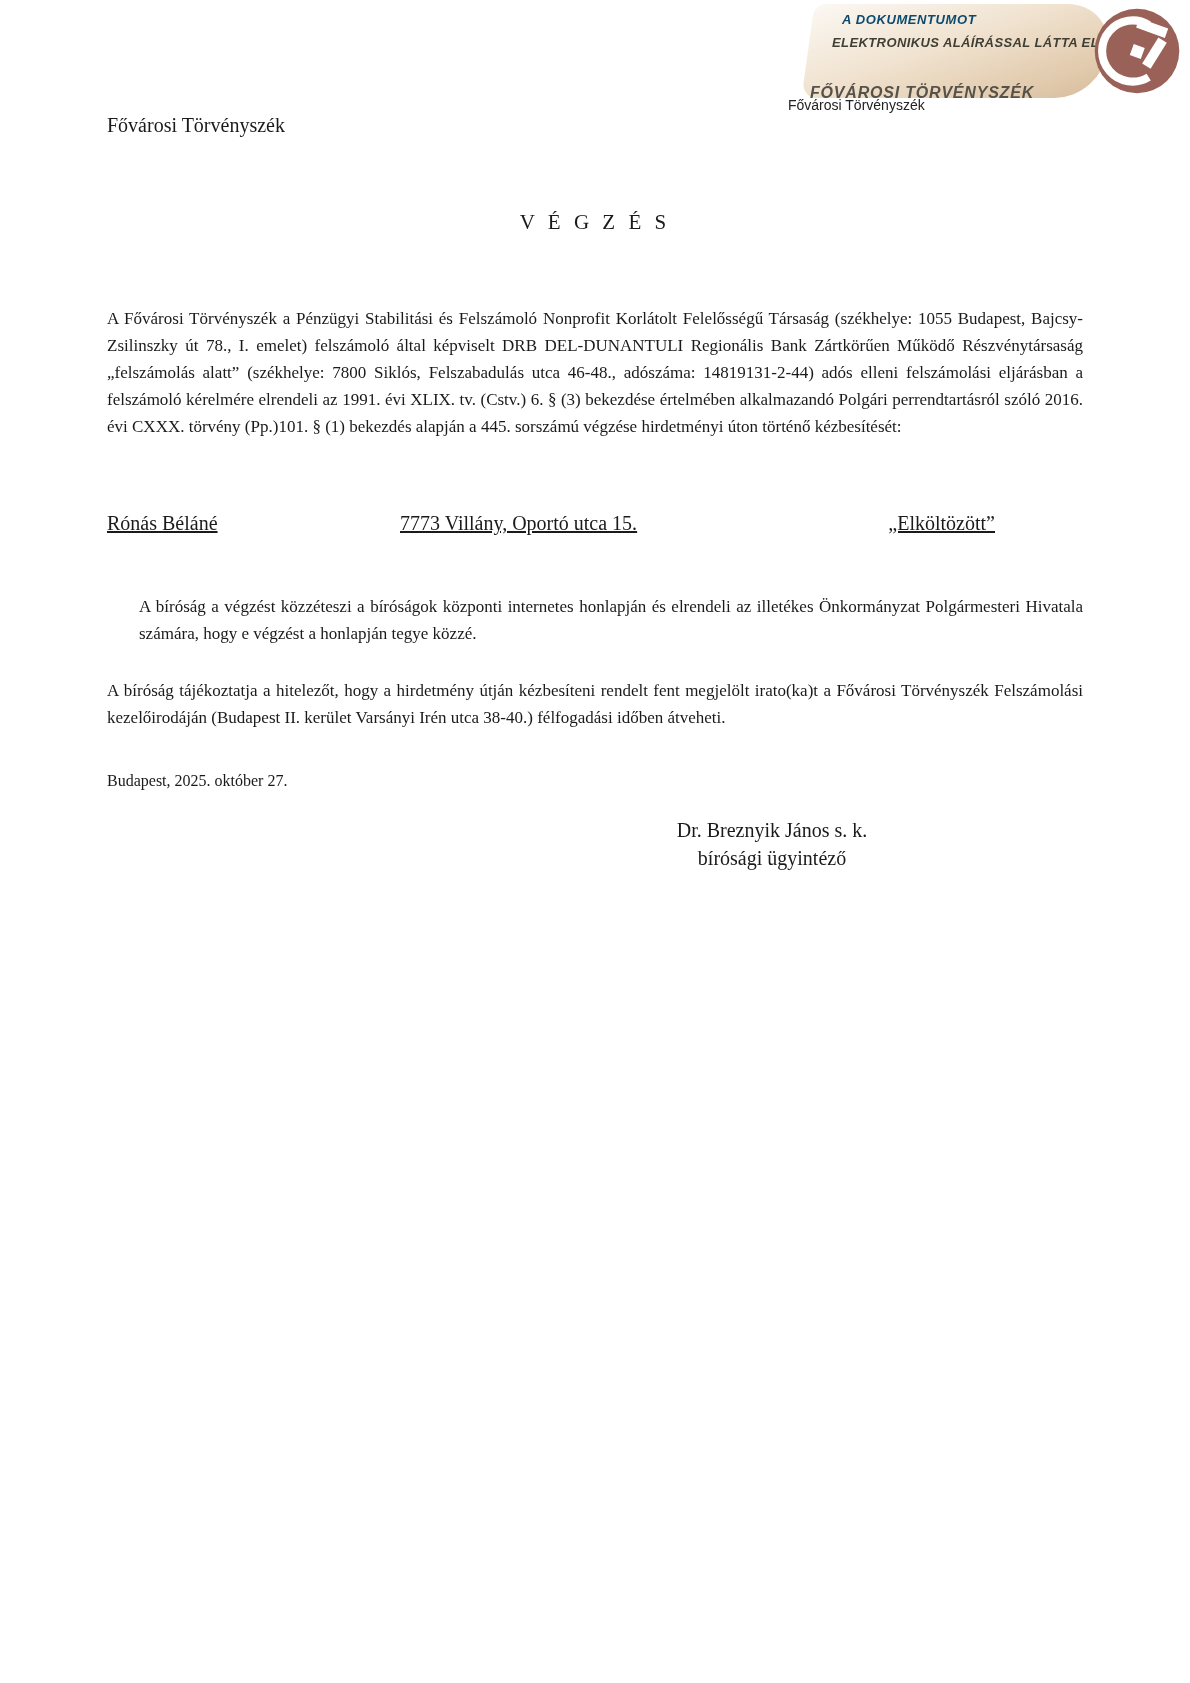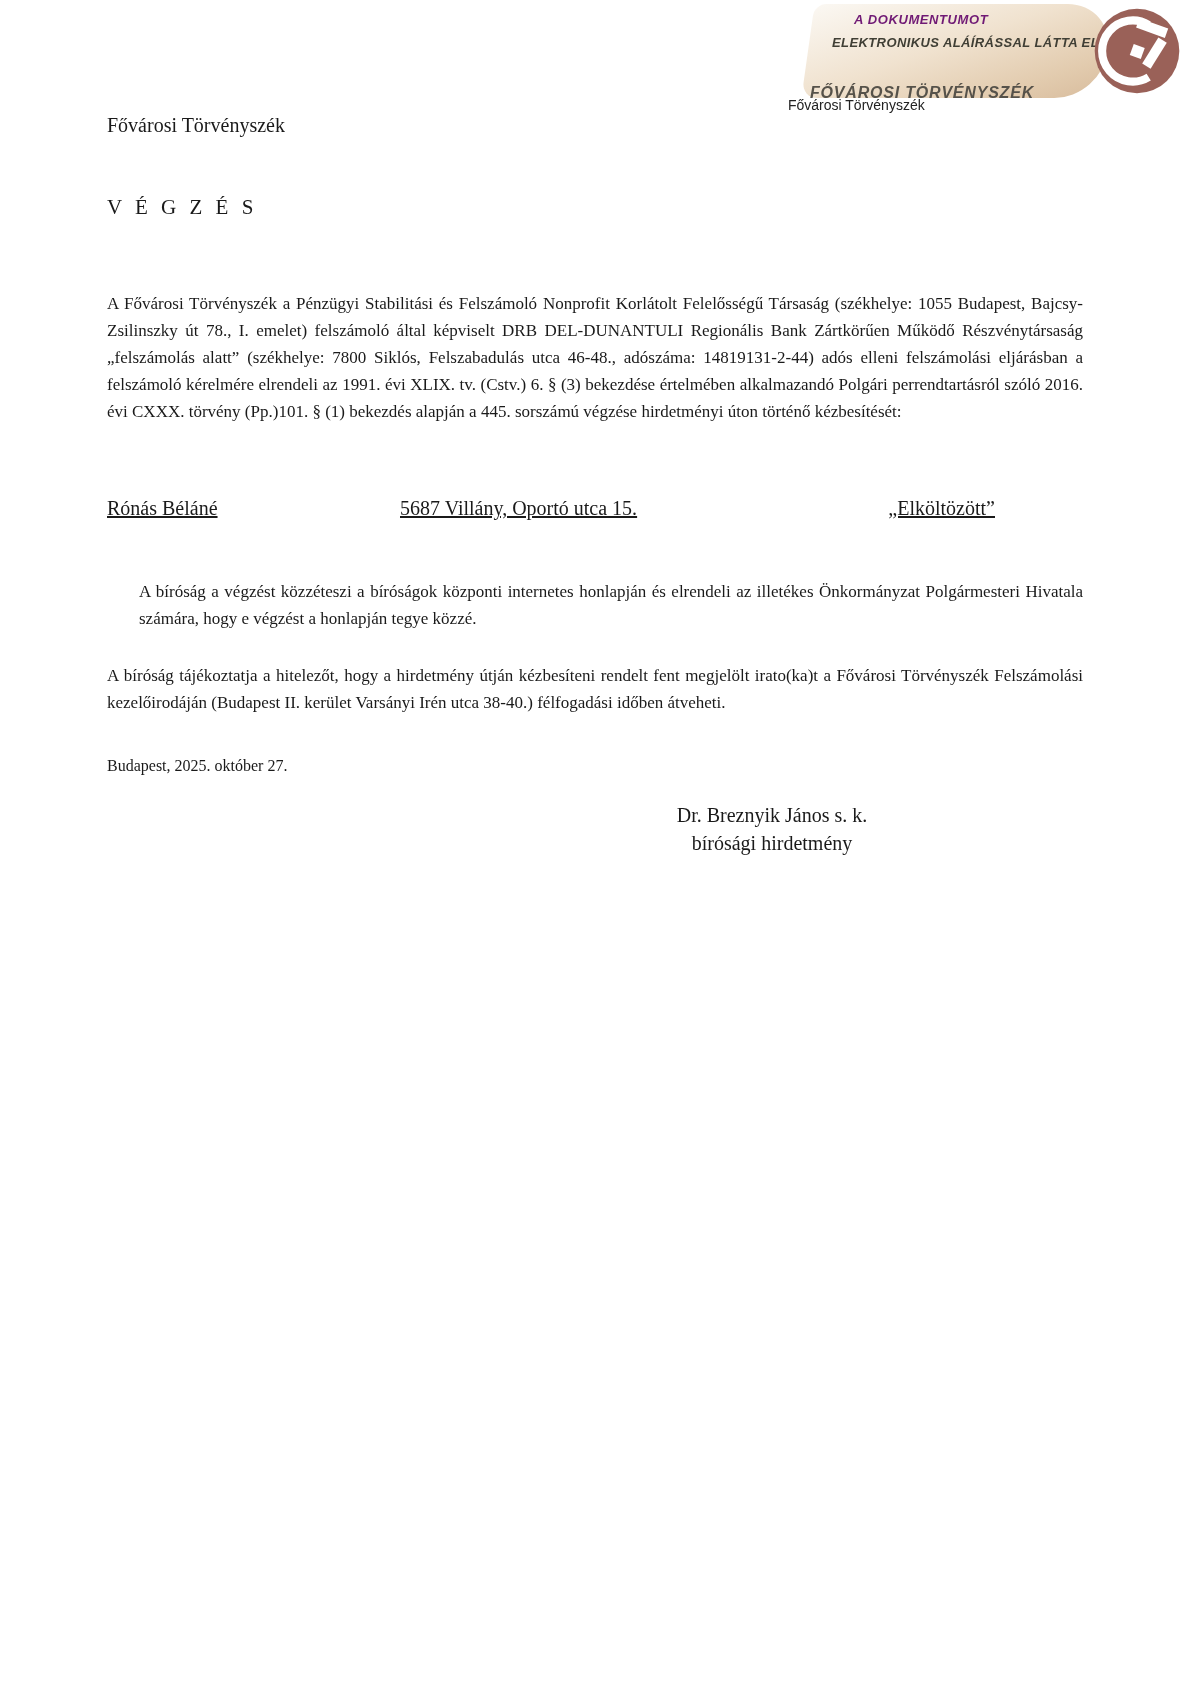--- a/index.html
+++ b/index.html
@@ -28,23 +28,23 @@
     position: absolute;
     left: 68px;
     top: 0;
     width: 300px;
     height: 94px;
     transform: skewX(-8deg);
     border-radius: 12px 48px 48px 16px;
     background: linear-gradient(160deg, #fbf8f3 0%, #f0e2cf 45%, #e2cbae 80%, #d8bc9d 100%);
   }
   .stamp-line1 {
-    position: absolute; left: 114px; top: 8px;
+    position: absolute; left: 102px; top: 8px;
     font-size: 13px; font-style: italic; font-weight: 600;
-    letter-spacing: 0.6px; color: #701a75;
+    letter-spacing: 0.6px; color: #0c4a6e;
   }
   .stamp-line2 {
     position: absolute; left: 92px; top: 31px;
     font-size: 13px; font-style: italic; font-weight: 600;
     letter-spacing: 0.4px; color: #403f35;
   }
   .stamp-line3 {
     position: absolute; left: 70px; top: 80px;
     font-size: 16px; font-style: italic; font-weight: 700;
     letter-spacing: 0.8px; color: #56524a;
@@ -53,21 +53,21 @@
     position: absolute; left: 48px; top: 93px;
     font-size: 14px; color: #222222;
   }
   .stamp-logo {
     position: absolute; left: 352px; top: 2px;
     width: 90px; height: 90px;
   }
 
   
   .doc-header { padding-top: 112px; font-size: 20px; line-height: 27px; }
-  .doc-title  { margin-top: 56px; font-size: 21px; letter-spacing: 4px; }
+  .doc-title  { margin-top: 71px; text-align: center; font-size: 21px; letter-spacing: 4px; }
   .para { margin: 0; text-align: justify; font-size: 17px; line-height: 27px; }
   .p1 { margin-top: 70px; }
   .p2 { margin-top: 56px; margin-left: 32px; }
   .p3 { margin-top: 30px; }
   .p4 { margin-top: 28px; }
   .creditor-row {
     display: flex; margin-top: 70px; font-size: 20px; line-height: 27px;
     padding-right: 88px;
     text-decoration: underline;
   }
@@ -104,30 +104,30 @@
     <div class="doc-header">
       <div>Fővárosi Törvényszék</div>
     </div>
 
     <div class="doc-title">V É G Z É S</div>
 
     <p class="para p1">A Fővárosi Törvényszék a Pénzügyi Stabilitási és Felszámoló Nonprofit Korlátolt Felelősségű Társaság (székhelye: 1055 Budapest, Bajcsy-Zsilinszky út 78., I. emelet) felszámoló által képviselt DRB DEL-DUNANTULI Regionális Bank Zártkörűen Működő Részvénytársaság „felszámolás alatt” (székhelye: 7800 Siklós, Felszabadulás utca 46-48., adószáma: 14819131-2-44) adós elleni felszámolási eljárásban a felszámoló kérelmére elrendeli az 1991. évi XLIX. tv. (Cstv.) 6. § (3) bekezdése értelmében alkalmazandó Polgári perrendtartásról szóló 2016. évi CXXX. törvény (Pp.)101. § (1) bekezdés alapján a 445. sorszámú végzése hirdetményi úton történő kézbesítését:</p>
 
     <div class="creditor-row">
       <span class="cred-name">Rónás Béláné</span>
-      <span class="cred-addr">5687 Villány, Oportó utca 15.</span>
+      <span class="cred-addr">7773 Villány, Oportó utca 15.</span>
       <span class="cred-status">„Elköltözött”</span>
     </div>
 
     <p class="para p2">A bíróság a végzést közzéteszi a bíróságok központi internetes honlapján és elrendeli az illetékes Önkormányzat Polgármesteri Hivatala számára, hogy e végzést a honlapján tegye közzé.</p>
 
     <p class="para p3">A bíróság tájékoztatja a hitelezőt, hogy a hirdetmény útján kézbesíteni rendelt fent megjelölt irato(ka)t a Fővárosi Törvényszék Felszámolási kezelőirodáján (Budapest II. kerület Varsányi Irén utca 38-40.) félfogadási időben átveheti.</p>
 
 
     <div class="date-line">Budapest, 2025. október 27.</div>
 
     <div class="signature">
       <div>Dr. Breznyik János s. k.</div>
-      <div>bírósági hirdetmény</div>
+      <div>bírósági ügyintéző</div>
     </div>
 
   </div>
 </div>
 
 </body></html>

